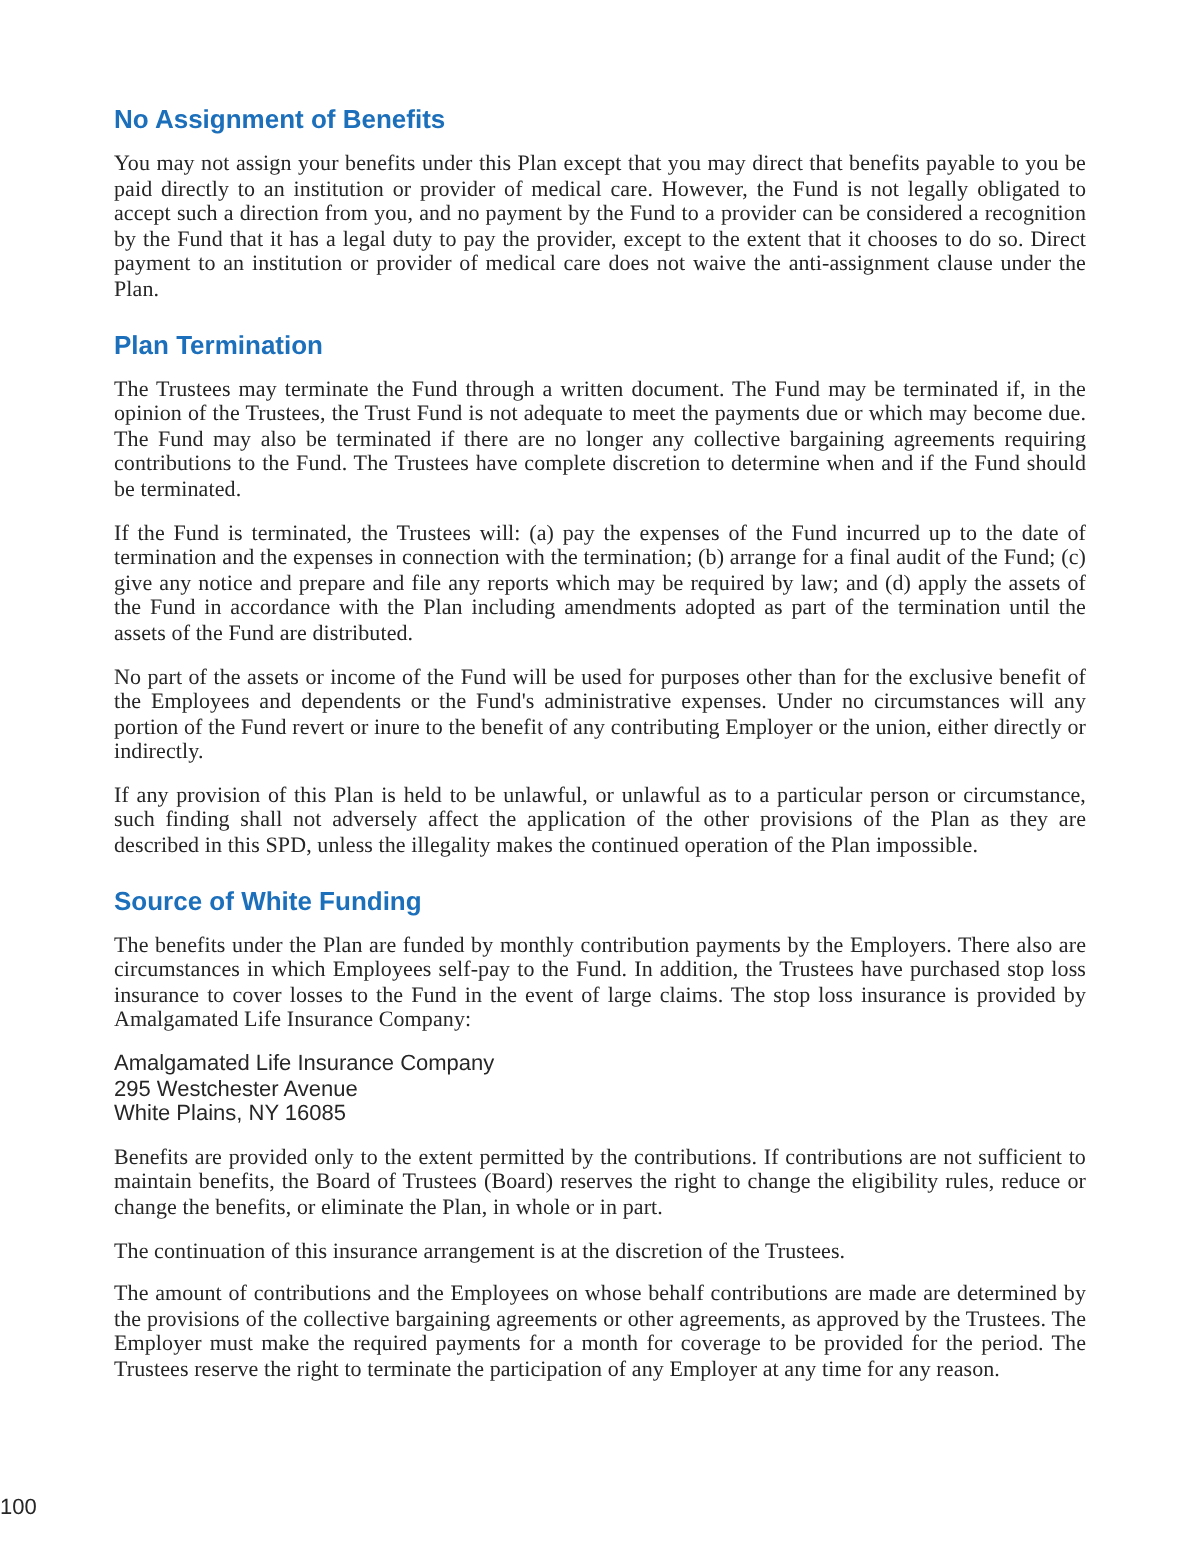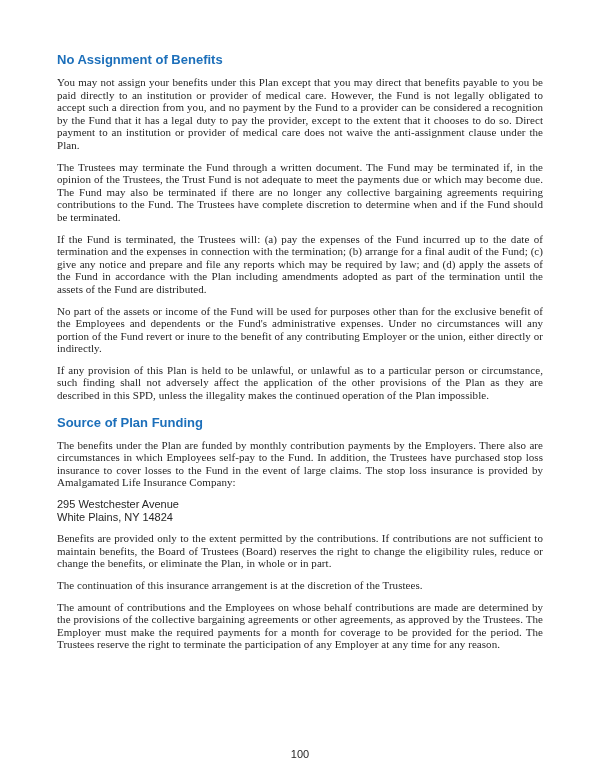--- a/index.html
+++ b/index.html
@@ -39,51 +39,53 @@
   .address-block {
     font-size: 11px;
     line-height: 12.6px;
     margin: 0 0 9px 0;
   }
   .page-number {
     position: absolute;
     left: 0;
     right: 0;
     bottom: 16px;
-    text-align: center;
+    text-align: left;
     font-size: 11px;
     color: var(--body-text, #262626);
   }
 </style>
 </head>
 <body>
 
 <div class="page">
 
   <section>
     <h2 class="section-heading">No Assignment of Benefits</h2>
     <p class="body-paragraph">You may not assign your benefits under this Plan except that you may direct that benefits payable to you be paid directly to an institution or provider of medical care. However, the Fund is not legally obligated to accept such a direction from you, and no payment by the Fund to a provider can be considered a recognition by the Fund that it has a legal duty to pay the provider, except to the extent that it chooses to do so. Direct payment to an institution or provider of medical care does not waive the anti-assignment clause under the Plan.</p>
   </section>
 
   <section>
+    <h2 class="section-heading">Plan Termination</h2>
     <p class="body-paragraph">The Trustees may terminate the Fund through a written document. The Fund may be terminated if, in the opinion of the Trustees, the Trust Fund is not adequate to meet the payments due or which may become due. The Fund may also be terminated if there are no longer any collective bargaining agreements requiring contributions to the Fund. The Trustees have complete discretion to determine when and if the Fund should be terminated.</p>
     <p class="body-paragraph">If the Fund is terminated, the Trustees will: (a) pay the expenses of the Fund incurred up to the date of termination and the expenses in connection with the termination; (b) arrange for a final audit of the Fund; (c) give any notice and prepare and file any reports which may be required by law; and (d) apply the assets of the Fund in accordance with the Plan including amendments adopted as part of the termination until the assets of the Fund are distributed.</p>
     <p class="body-paragraph">No part of the assets or income of the Fund will be used for purposes other than for the exclusive benefit of the Employees and dependents or the Fund's administrative expenses. Under no circumstances will any portion of the Fund revert or inure to the benefit of any contributing Employer or the union, either directly or indirectly.</p>
   </section>
 
   <section>
     <p class="body-paragraph">If any provision of this Plan is held to be unlawful, or unlawful as to a particular person or circumstance, such finding shall not adversely affect the application of the other provisions of the Plan as they are described in this SPD, unless the illegality makes the continued operation of the Plan impossible.</p>
   </section>
 
   <section>
-    <h2 class="section-heading">Source of Plan Funding</h2>
+    <h2 class="section-heading">Source of White Funding</h2>
     <p class="body-paragraph">The benefits under the Plan are funded by monthly contribution payments by the Employers. There also are circumstances in which Employees self-pay to the Fund. In addition, the Trustees have purchased stop loss insurance to cover losses to the Fund in the event of large claims. The stop loss insurance is provided by Amalgamated Life Insurance Company:</p>
     <div class="address-block">
+      <div>Amalgamated Life Insurance Company</div>
       <div>295 Westchester Avenue</div>
-      <div>White Plains, NY 14824</div>
+      <div>White Plains, NY 16085</div>
     </div>
     <p class="body-paragraph">Benefits are provided only to the extent permitted by the contributions. If contributions are not sufficient to maintain benefits, the Board of Trustees (Board) reserves the right to change the eligibility rules, reduce or change the benefits, or eliminate the Plan, in whole or in part.</p>
     <p class="body-paragraph">The continuation of this insurance arrangement is at the discretion of the Trustees.</p>
     <p class="body-paragraph">The amount of contributions and the Employees on whose behalf contributions are made are determined by the provisions of the collective bargaining agreements or other agreements, as approved by the Trustees. The Employer must make the required payments for a month for coverage to be provided for the period. The Trustees reserve the right to terminate the participation of any Employer at any time for any reason.</p>
   </section>
 
   <div class="page-number">100</div>
 
 </div>
 

